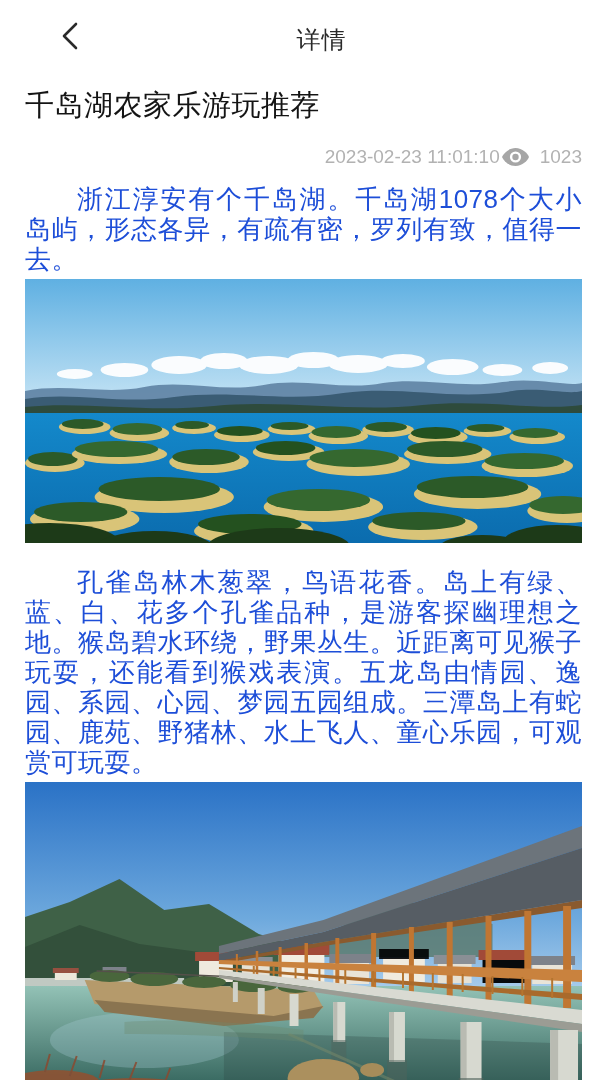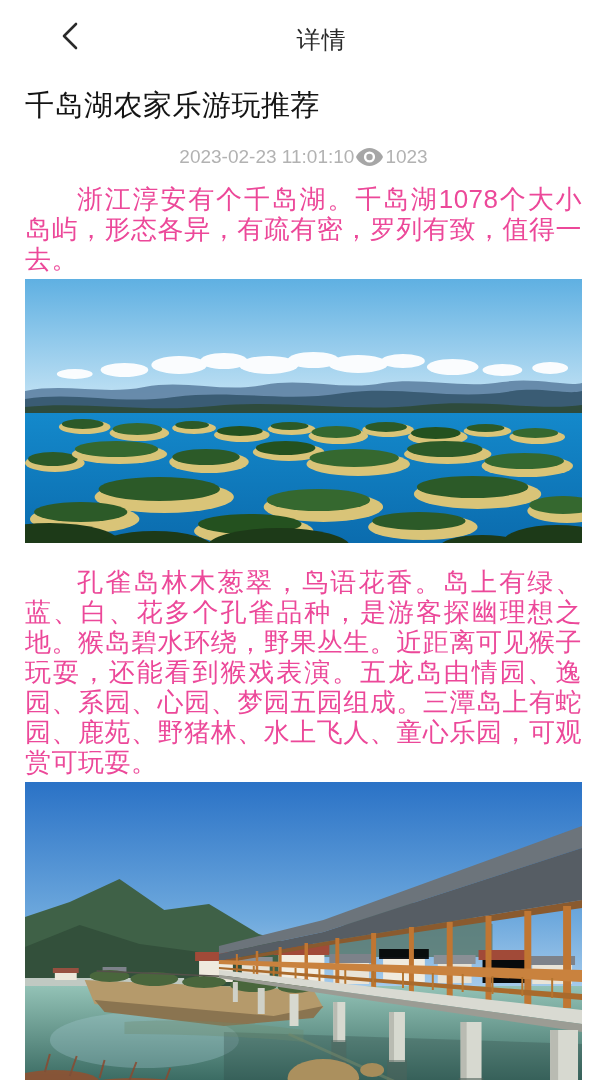--- a/index.html
+++ b/index.html
@@ -28,29 +28,29 @@
 
   
   .content { padding: 0 25px; }
   .article-title {
     margin-top: 26px;
     font-size: 29px; line-height: 35px; font-weight: 400; color: #141414;
     letter-spacing: 0.5px;
   }
   .meta-row {
     margin-top: 23px;
-    display: flex; justify-content: center; align-items: center;
+    display: flex; justify-content: flex-end; align-items: center;
     color: #b2b2b2; font-size: 19px;
   }
-  .views { display: flex; align-items: center; }
+  .views { display: flex; align-items: center; gap: 9px; }
   .views .count { color: #b2b2b2; font-size: 19px; }
 
   .body-para {
     margin-top: 16px;
-    font-size: 26px; line-height: 30px; color: #ec4899;
+    font-size: 26px; line-height: 30px; color: #1d4ed8;
     text-align: justify; text-indent: 2em; letter-spacing: 0.5px;
   }
   .body-para.second { margin-top: 24px; }
 
   figure.photo { margin-top: 5px; width: 557px; }
   figure.photo svg { display: block; width: 557px; }
 </style>
 </head>
 <body>
 

